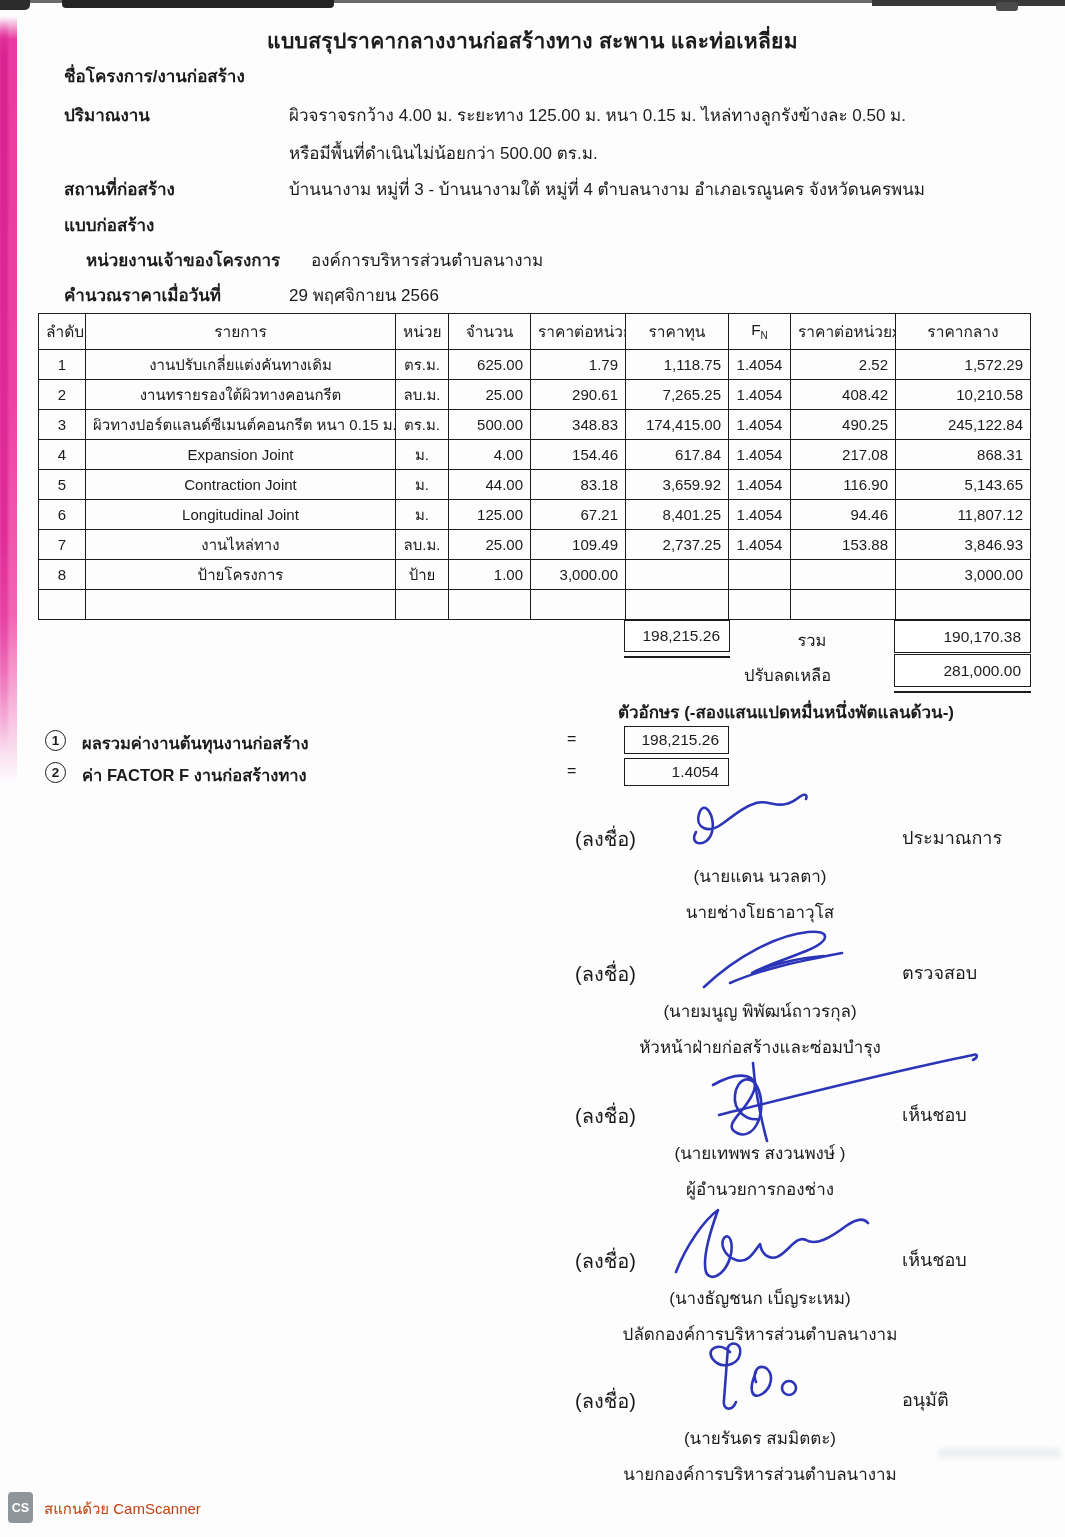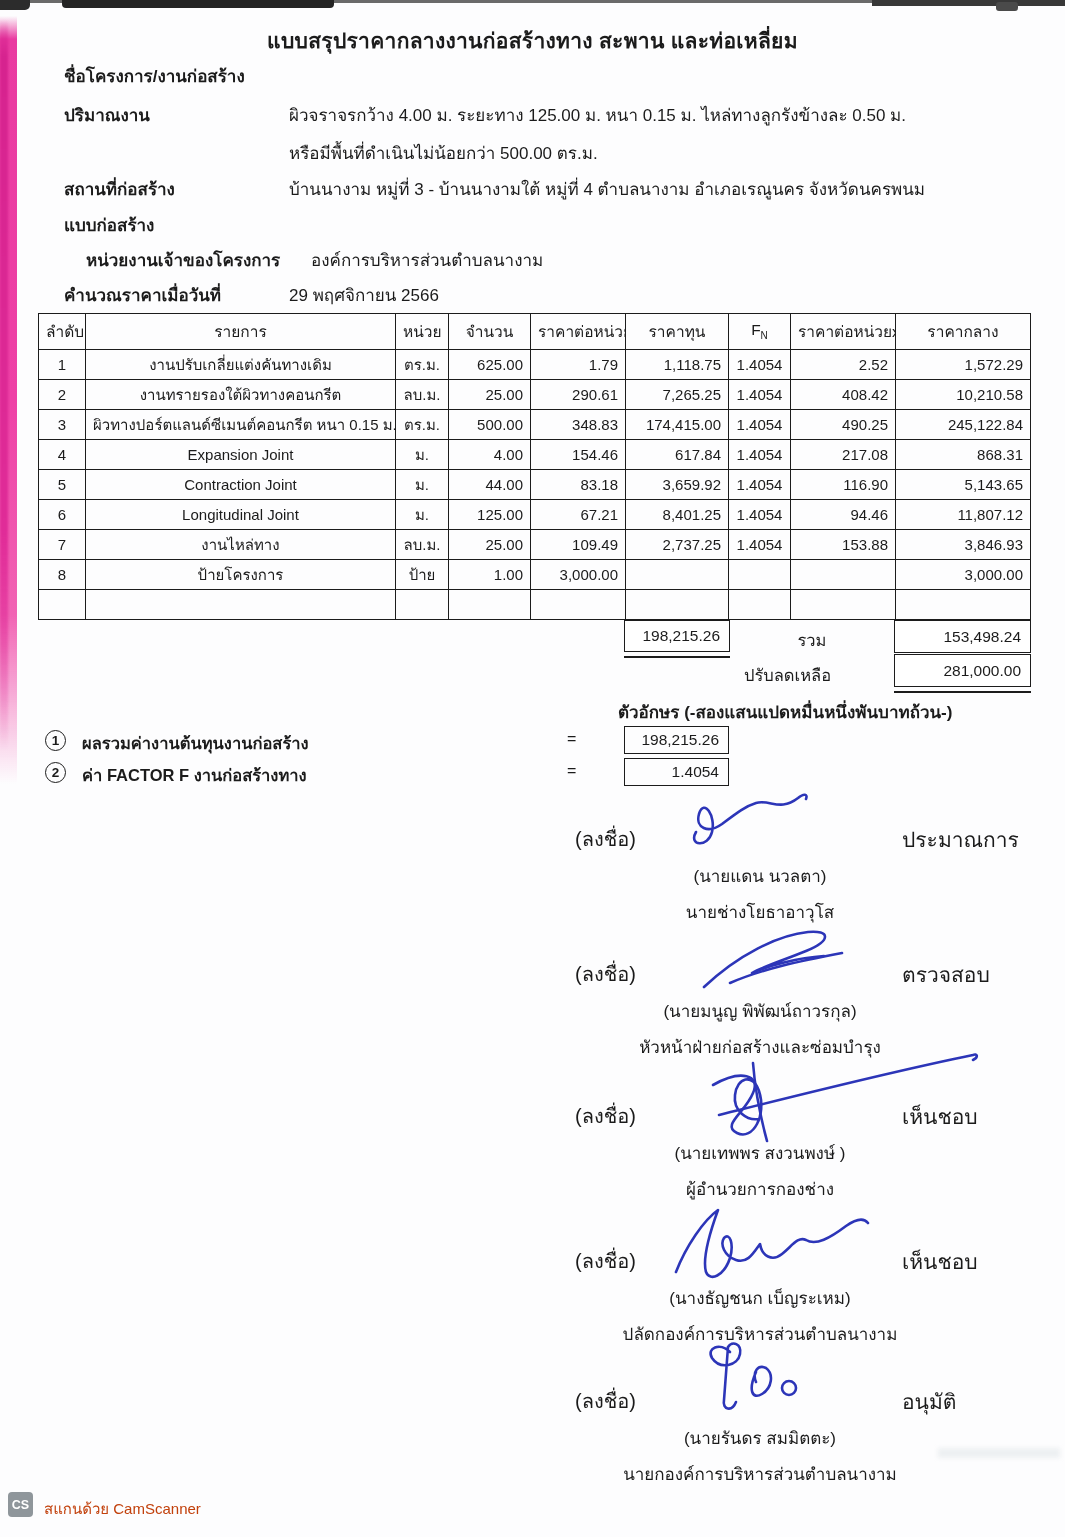--- a/index.html
+++ b/index.html
@@ -48,28 +48,28 @@
   .factor-circle{position:absolute;left:45px;top:1px;width:21px;height:21px;border:1.7px solid #1c1c1c;border-radius:50%;
                  display:flex;align-items:center;justify-content:center;font-size:13.5px;font-weight:bold;box-sizing:border-box;}
   .factor-label{position:absolute;left:82px;top:1px;font-size:16.5px;font-weight:bold;white-space:nowrap;}
   .factor-eq{position:absolute;left:567px;top:1px;font-size:16px;}
   .factor-box{position:absolute;left:624px;top:-3px;width:105px;height:28px;border:1.7px solid #1c1c1c;font-size:15.5px;
               display:flex;align-items:center;justify-content:flex-end;padding-right:9px;box-sizing:border-box;}
 
   
   .sig-block{position:absolute;left:0;width:100%;height:125px;}
   .sign-label{position:absolute;left:575px;top:13px;font-size:20px;}
-  .sig-action{position:absolute;left:902px;top:13px;font-size:21px;white-space:nowrap;}
+  .sig-action{position:absolute;left:902px;top:13px;font-size:18px;white-space:nowrap;}
   .sig-name{position:absolute;left:540px;top:52px;width:440px;text-align:center;font-size:17px;white-space:nowrap;}
   .sig-pos{position:absolute;left:540px;top:88px;width:440px;text-align:center;font-size:17px;white-space:nowrap;}
   .sig-ink{position:absolute;}
   .sig-ink path{fill:none;stroke:#2c35b8;stroke-width:2.6;stroke-linecap:round;stroke-linejoin:round;}
 
   
-  .footer-cs{position:absolute;left:8px;top:1492px;width:25px;height:25px;background:#8f969b;border-radius:4px;
+  .footer-cs{position:absolute;left:8px;top:1492px;width:25px;height:31px;background:#8f969b;border-radius:4px;
              color:#fff;font-weight:bold;font-size:12.5px;display:flex;align-items:center;justify-content:center;}
   .footer-label{position:absolute;left:44px;top:1497px;font-size:15px;color:#c2410c;}
 </style>
 </head>
 <body>
 
 <div class="page">
 
   <div class="scan-top-line"></div>
   <div class="scan-top-seg1"></div>
@@ -235,25 +235,25 @@
     <td class="c-fn"></td>
     <td class="c-num"></td>
     <td class="c-num"></td>
   </tr>
       </tbody>
   </table>
 
   <div class="tot-box" style="left:624px;top:620px;width:106px;height:32px;">198,215.26</div>
   <div class="tot-underline" style="left:624px;top:656px;width:106px;"></div>
   <div class="tot-label" style="left:730px;top:627px;width:164px;text-align:center;">รวม</div>
-  <div class="tot-box" style="left:894px;top:620px;width:137px;height:33px;">153,498.24</div>
+  <div class="tot-box" style="left:894px;top:620px;width:137px;height:33px;">190,170.38</div>
   <div class="tot-label" style="left:690px;top:662px;width:195px;text-align:center;">ปรับลดเหลือ</div>
   <div class="tot-box" style="left:894px;top:654px;width:137px;height:33px;">281,000.00</div>
   <div class="tot-underline" style="left:894px;top:691px;width:137px;"></div>
-  <div class="in-words">ตัวอักษร (-สองแสนแปดหมื่นหนึ่งพันบาทถ้วน-)</div>
+  <div class="in-words">ตัวอักษร (-สองแสนแปดหมื่นหนึ่งพัตแลนด้วน-)</div>
 
   <div class="factor-row" style="top:729px;">
     <span class="factor-circle">1</span>
     <span class="factor-label">ผลรวมค่างานต้นทุนงานก่อสร้าง</span>
     <span class="factor-eq">=</span>
     <span class="factor-box">198,215.26</span>
   </div>
   <div class="factor-row" style="top:761px;">
     <span class="factor-circle">2</span>
     <span class="factor-label">ค่า FACTOR    F งานก่อสร้างทาง</span>

